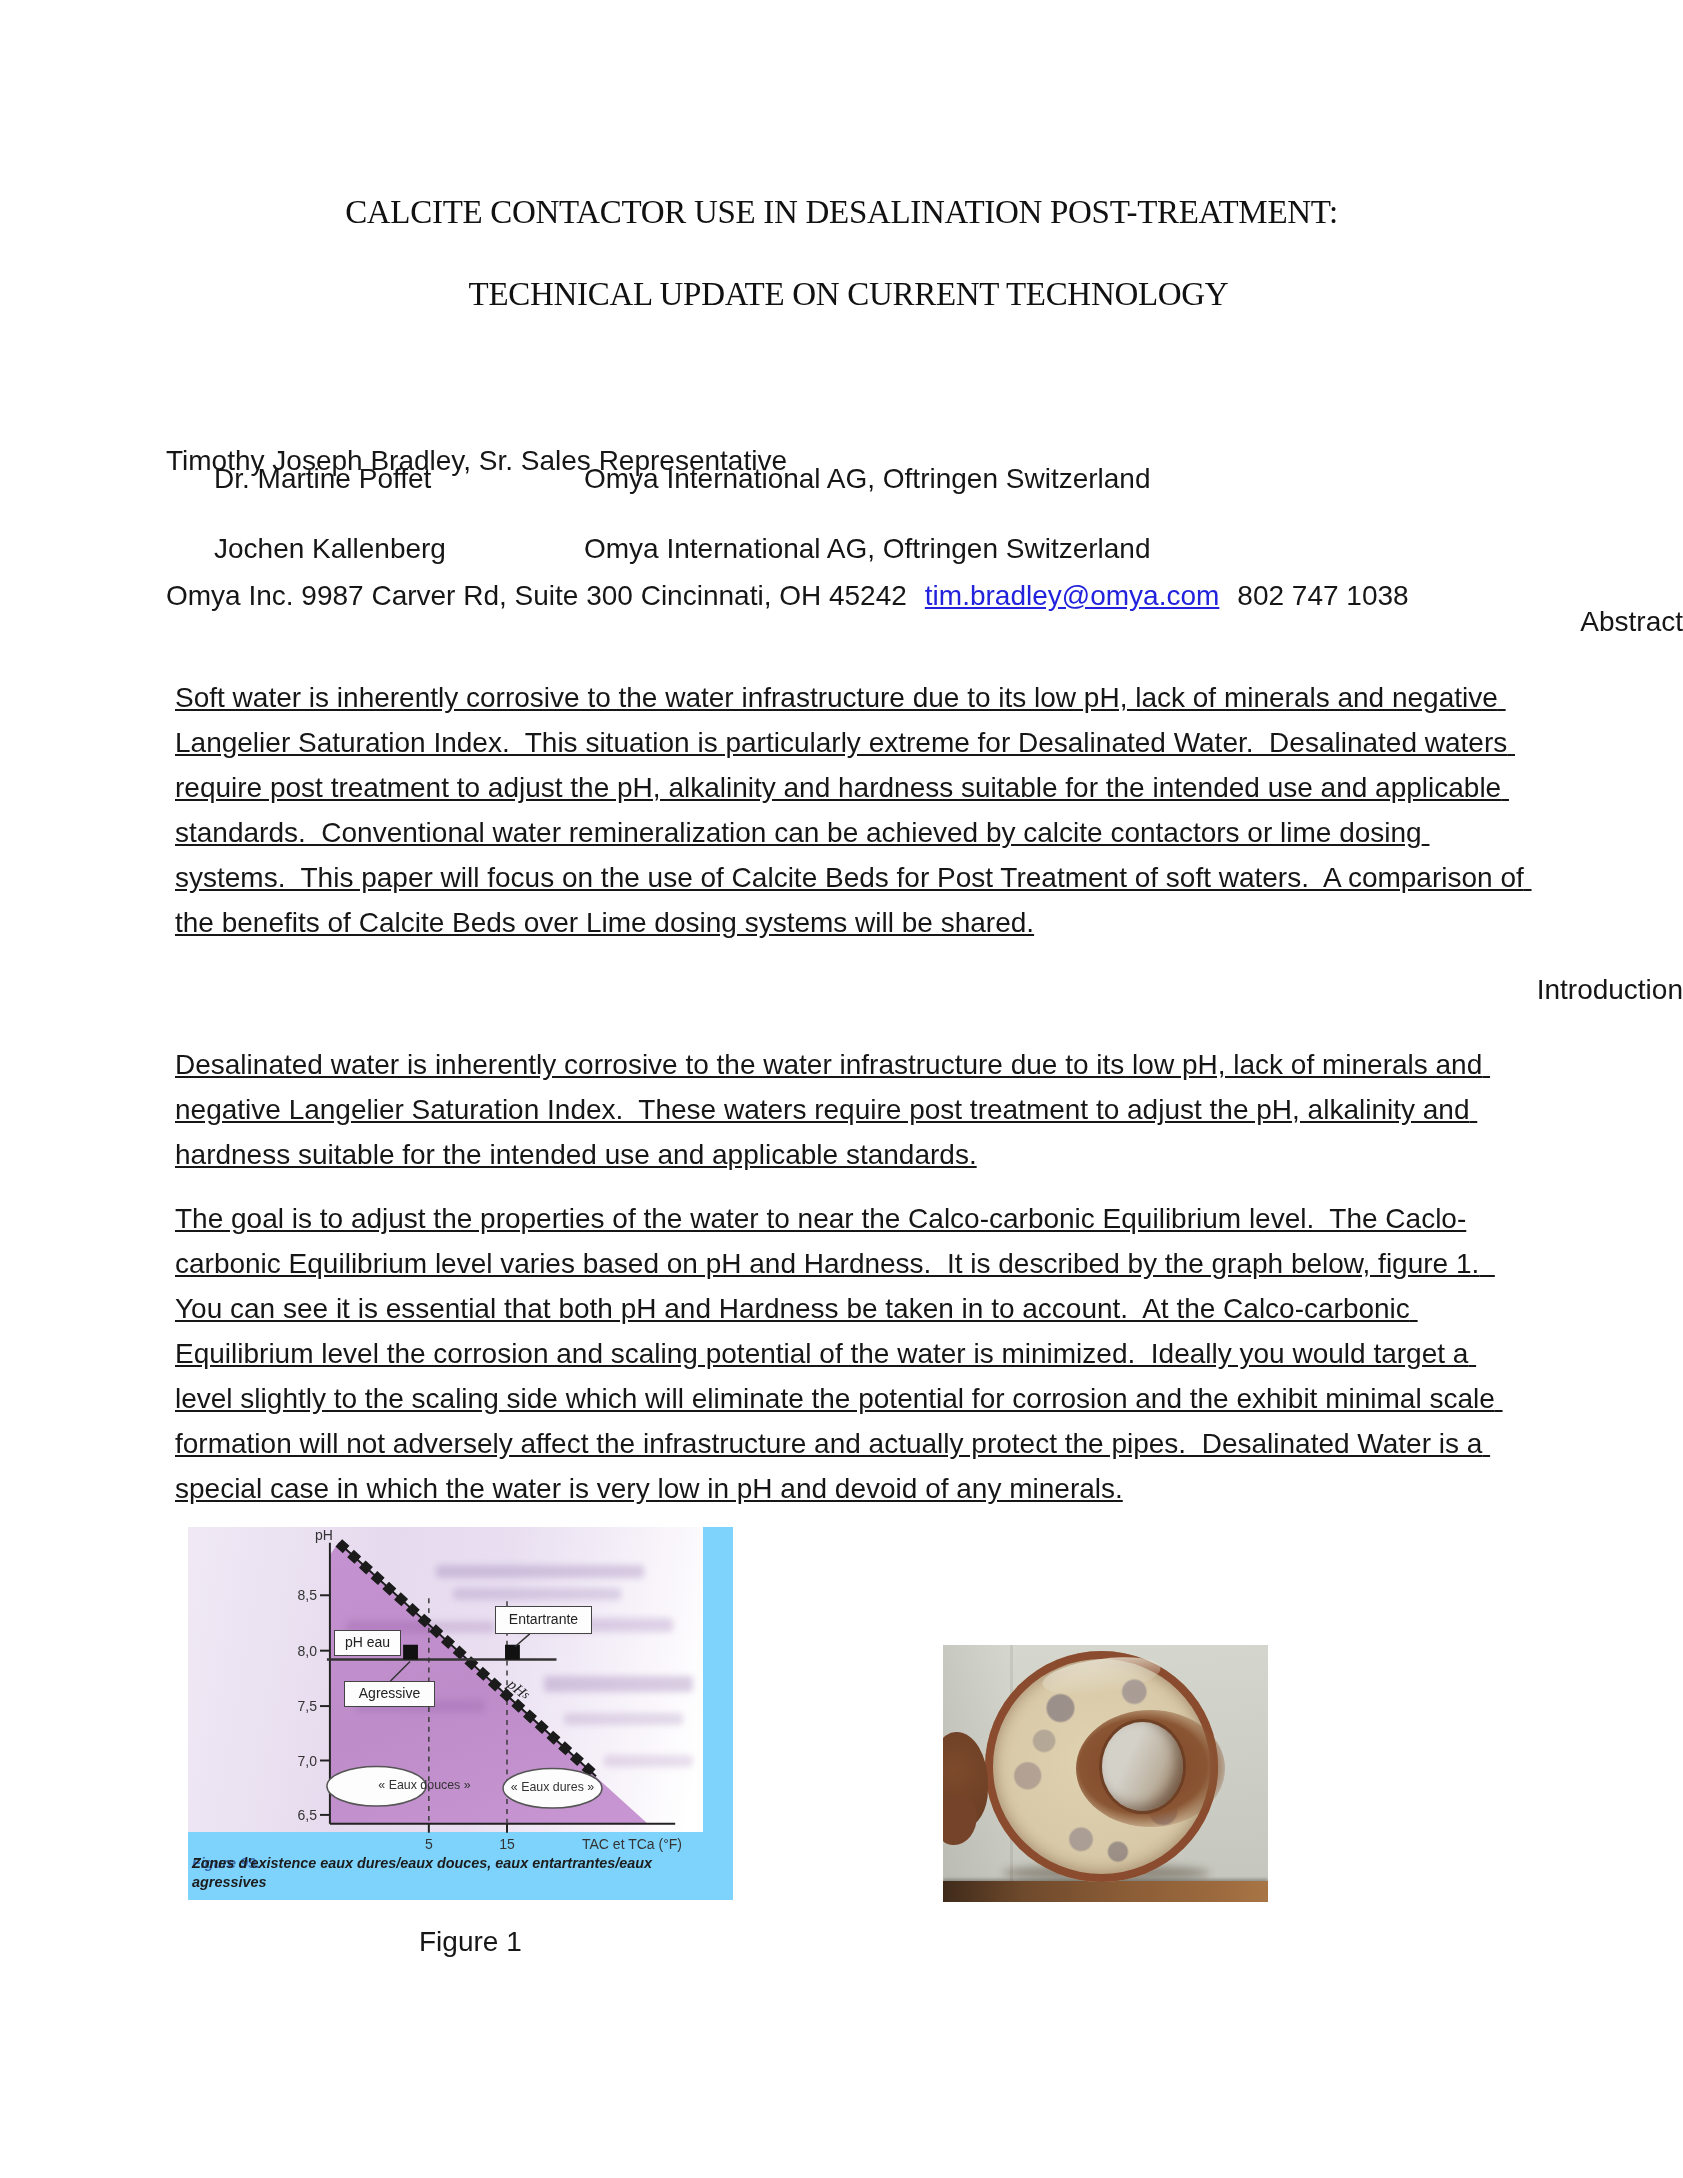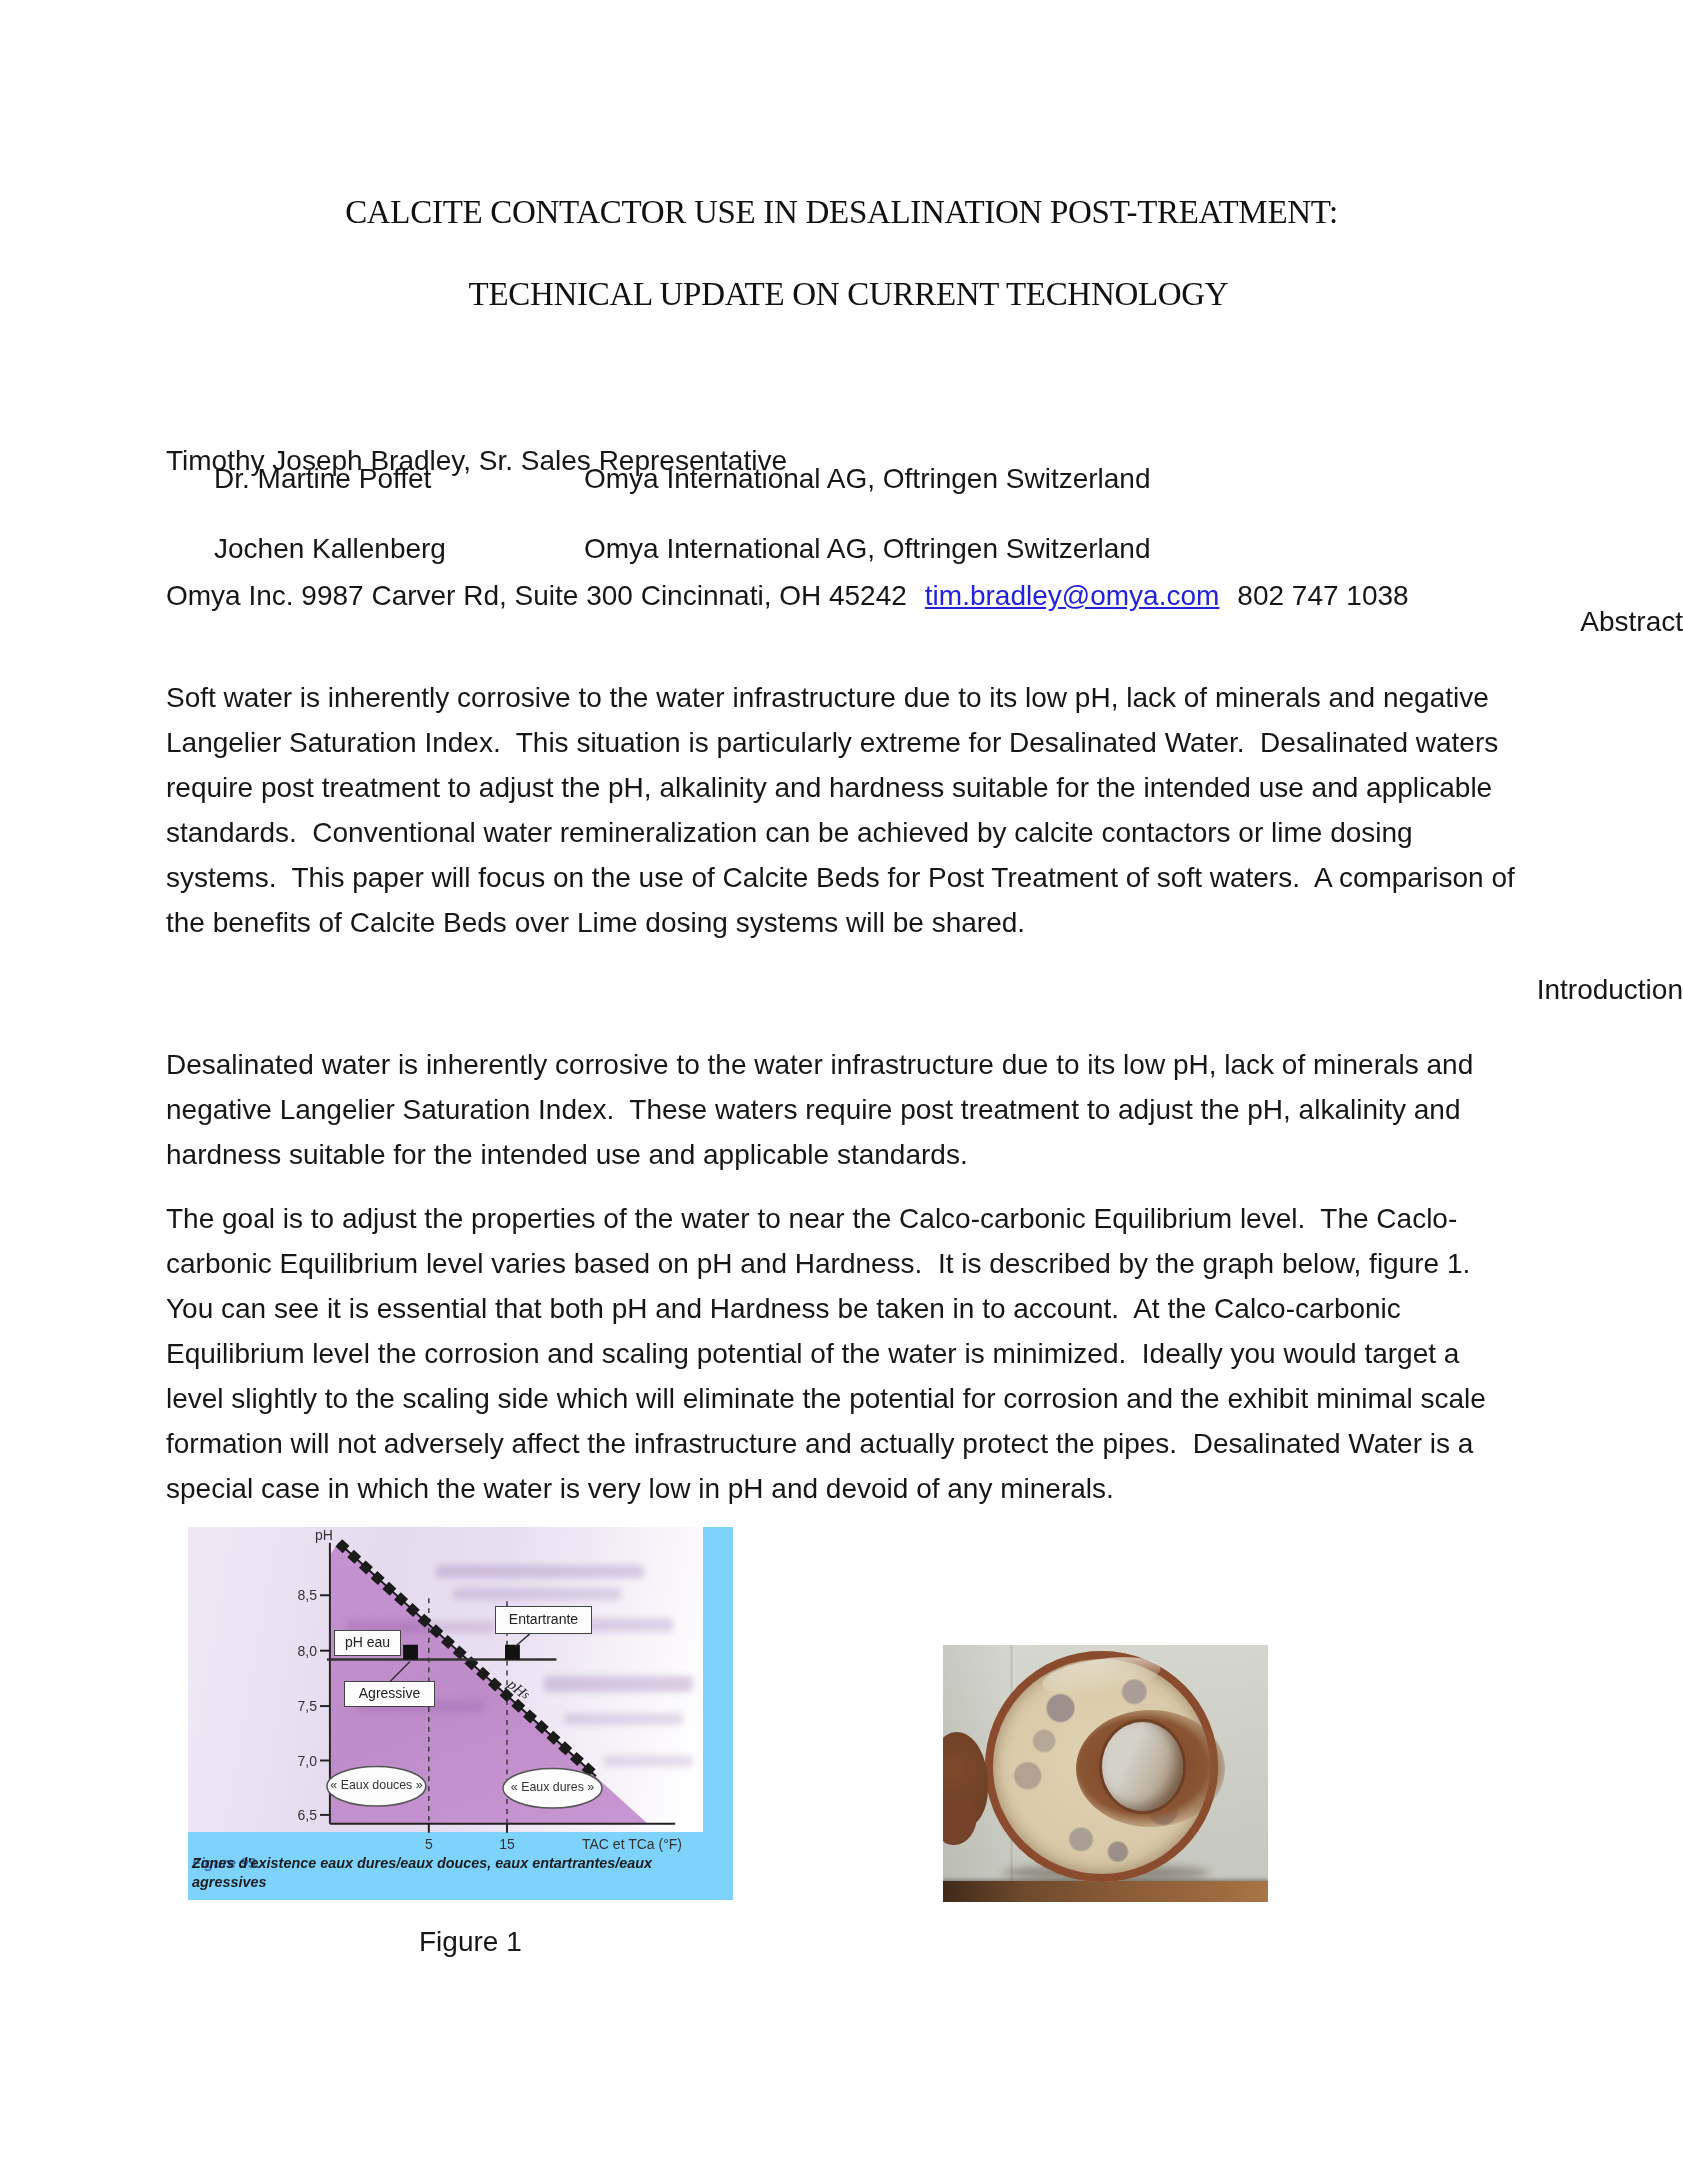--- a/index.html
+++ b/index.html
@@ -4,21 +4,21 @@
 <style>
   html,body{margin:0;padding:0;background:#777;}
   .page{
     position:relative;width:1683px;height:2178px;background:#ffffff;
     font-family:"Liberation Sans",sans-serif;color:#1a1a1a;overflow:hidden;
   }
   .abs{position:absolute;}
   .title{width:1683px;text-align:center;font-family:"Liberation Serif",serif;
     font-size:33px;letter-spacing:-0.3px;color:#111;}
   .body-text{font-size:28px;line-height:45px;color:#161616;white-space:pre-wrap;}
-  .para{left:166px;width:1358px;}
+  .para{left:175px;width:1358px;text-decoration:underline;}
   .heading{width:1683px;text-align:right;font-size:28px;color:#161616;}
   .contrib{left:166px;display:flex;font-size:28px;color:#161616;}
   .contrib .cname{width:370px;flex:0 0 370px;margin-left:48px;}
   .email{color:#2222dd;text-decoration:underline;}
   .sp2{display:inline-block;width:18px;}
 
   
   .scan{left:188px;top:1527px;width:545px;height:373px;background:#7dd3fc;}
   .scan *{position:absolute;}
   .scan-tint{left:0;top:0;width:515px;height:305px;
@@ -160,21 +160,21 @@
     <div class="ticklab" style="left:307px;top:309px;width:24px;text-align:center;">15</div>
     <div class="ticklab" style="left:394px;top:309px;">TAC et TCa (°F)</div>
 
     <div class="lblbox" style="left:146px;top:103px;width:65px;height:24px;">pH eau</div>
     <div class="lblbox" style="left:156px;top:154px;width:89px;height:24px;">Agressive</div>
     <div class="lblbox" style="left:307px;top:79px;width:95px;height:26px;line-height:24px;">Entartrante</div>
     <div class="phs-label" style="left:327px;top:149px;">
         <i>pH<sub title="pHs">s</sub></i>
       </div>
 
-    <div class="ellab" style="left:141px;top:251px;width:95px;">« Eaux douces »</div>
+    <div class="ellab" style="left:141px;top:251px;width:95px;padding-left:48px;">« Eaux douces »</div>
     <div class="ellab" style="left:317px;top:253px;width:95px;">« Eaux dures »</div>
 
     <div class="scan-caption">
         <span class="figblue">Figure 99.</span> 
         <span>Zones d'existence eaux dures/eaux douces, eaux entartrantes/eaux agressives</span>
       </div>
   </div>
 
   <div class="abs photo">
     <div class="wall-shade"></div>

